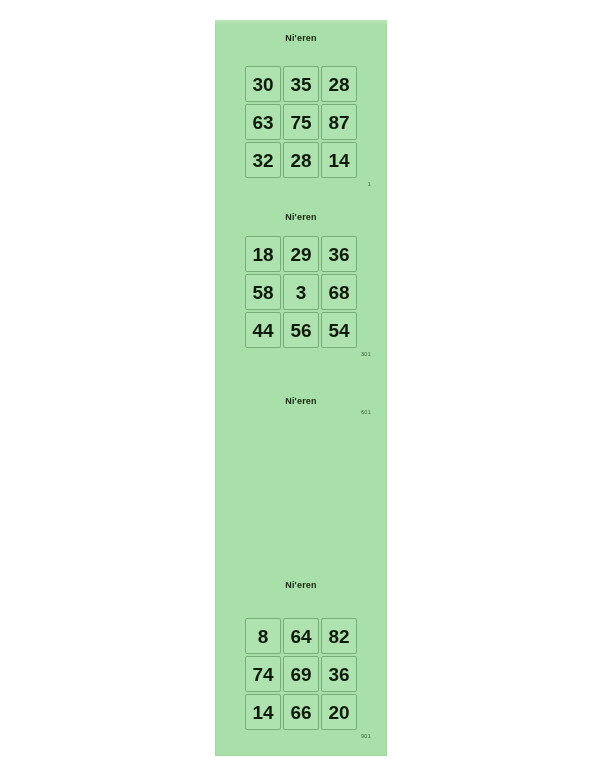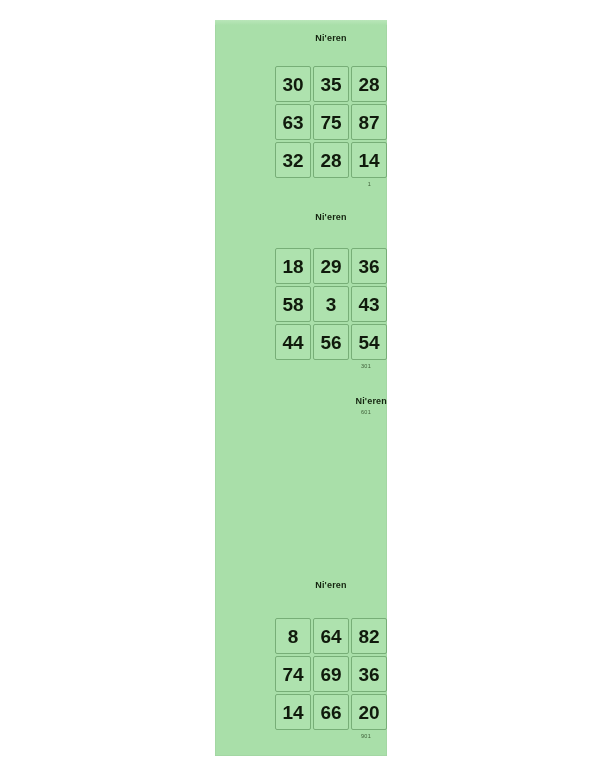--- a/index.html
+++ b/index.html
@@ -30,21 +30,20 @@
     position: absolute;
     left: 215px;
     top: 20px;
     width: 172px;
     height: 736px;
     background: #a9dfa9;
     box-sizing: border-box;
     display: flex;
     flex-direction: column;
     box-shadow: 0 0 0 0.5px #9ed09e inset;
-    align-items: flex-end;
   }
 
   
   #card-strip::before {
     content: "";
     position: absolute;
     left: 0; top: 0;
     width: 100%;
     height: 5px;
     background: linear-gradient(to bottom, #b9e6b9, #a9dfa9);
@@ -76,21 +75,21 @@
 
   .grid {
     display: grid;
     grid-template-columns: repeat(3, 36px);
     grid-template-rows: repeat(3, 36px);
     gap: 2px;
     margin: 0 auto;
   }
 
   .ticket-1 .grid { margin-top: 23px; }
-  .ticket-2 .grid { margin-top: 26px; }
+  .ticket-2 .grid { margin-top: 14px; }
   .ticket-3 .grid { margin-top: 26px; }
   .ticket-4 .grid { margin-top: 28px; }
 
   .cell {
     width: 36px;
     height: 36px;
     box-sizing: border-box;
     border: 1px solid #77ae77;
     border-radius: 2px;
     background: #aee2ae;
@@ -138,21 +137,21 @@
     </div>
 
     <div class="ticket ticket-2">
       <div class="ticket-title">Ni'eren</div>
       <div class="grid">
         <div class="cell">18</div>
         <div class="cell">29</div>
         <div class="cell">36</div>
         <div class="cell">58</div>
         <div class="cell">3</div>
-        <div class="cell">43</div>
+        <div class="cell">68</div>
         <div class="cell">44</div>
         <div class="cell">56</div>
         <div class="cell">54</div>
       </div>
       <div class="serial">301</div>
     </div>
 
     <div class="ticket ticket-3">
       <div class="ticket-title">Ni'eren</div>
       <div class="serial">601</div>

